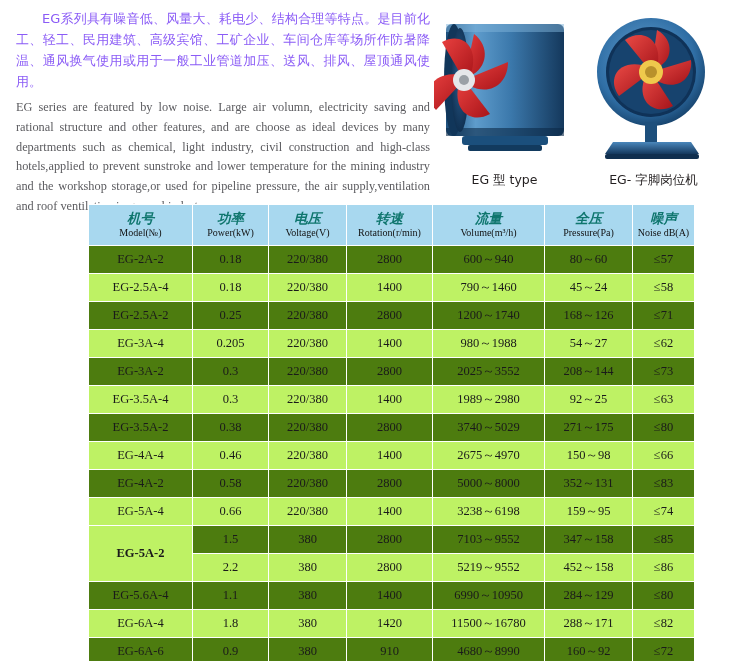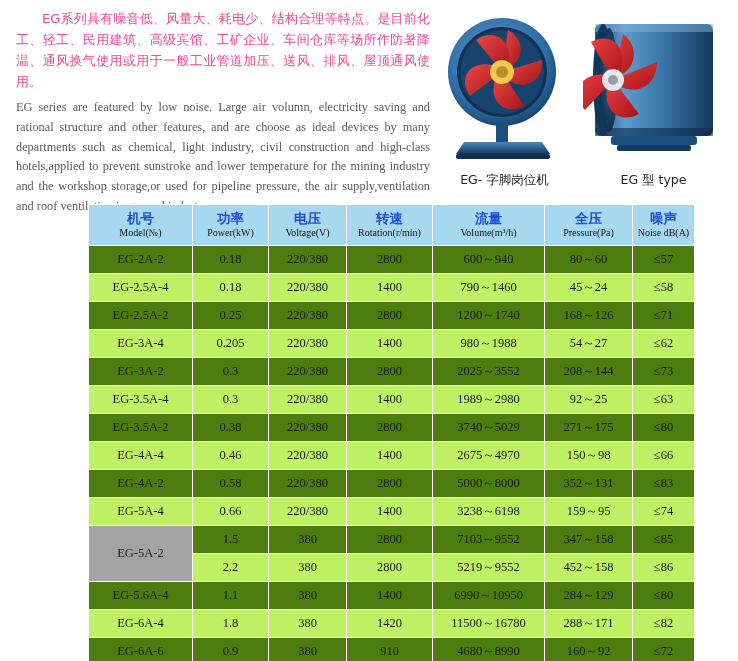--- a/index.html
+++ b/index.html
@@ -28,21 +28,21 @@
     box-sizing: border-box;
   }
   .text-col {
     width: 420px;
     padding-left: 6px;
     box-sizing: border-box;
   }
   .desc-cn {
     font-size: 13px;
     line-height: 1.62;
-    color: #ec4899;
+    color: #8b5cf6;
     text-indent: 26px;
     text-align: justify;
     margin: 0 0 6px 0;
     font-family: "DejaVu Sans", sans-serif;
   }
   .desc-en {
     font-size: 12.3px;
     line-height: 1.6;
     color: #5b5b5f;
     text-align: justify;
@@ -91,21 +91,22 @@
     background: #a8d8ef;
     padding: 5px 2px 6px 2px;
     font-weight: normal;
     line-height: 1.25;
   }
   .th-cn {
     display: block;
     font-size: 13.5px;
     font-weight: bold;
     font-family: "DejaVu Sans", sans-serif;
-    color: #1d4ed8;
+    color: #0f766e;
+    font-style: italic;
   }
   .th-en {
     display: block;
     font-size: 10px;
     font-family: "Liberation Serif", serif;
     color: #111;
   }
   table.spec tbody td {
     height: 25px;
     font-size: 12.5px;
@@ -132,59 +133,20 @@
 <div class="page">
 
   <div class="top">
 
     <div class="text-col">
       <p class="desc-cn">EG系列具有噪音低、风量大、耗电少、结构合理等特点。是目前化工、轻工、民用建筑、高级宾馆、工矿企业、车间仓库等场所作防暑降温、通风换气使用或用于一般工业管道加压、送风、排风、屋顶通风使用。</p>
       <p class="desc-en">EG series are featured by low noise. Large air volumn, electricity saving and rational structure and other features, and are choose as ideal devices by many departments such as chemical, light industry, civil construction and high-class hotels,applied to prevent sunstroke and lower temperature for the mining industry and the workshop storage,or used for pipeline pressure, the air supply,ventilation and roof ventilation in general industry.</p>
     </div>
 
     <div class="img-col">
-
-      <div class="fan-block">
-        <svg width="142" height="152" viewBox="0 0 142 152">
-          <defs>
-            <radialGradient id="ring" cx="0.45" cy="0.4" r="0.65">
-              <stop offset="0" stop-color="#6aa5d4"></stop>
-              <stop offset="0.7" stop-color="#2f6ea5"></stop>
-              <stop offset="1" stop-color="#123b62"></stop>
-            </radialGradient>
-            <linearGradient id="blade2" x1="0" y1="0" x2="1" y2="1">
-              <stop offset="0" stop-color="#ea4a45"></stop>
-              <stop offset="1" stop-color="#a5141a"></stop>
-            </linearGradient>
-            <linearGradient id="base" x1="0" y1="0" x2="0" y2="1">
-              <stop offset="0" stop-color="#4a87bb"></stop>
-              <stop offset="1" stop-color="#15395e"></stop>
-            </linearGradient>
-          </defs>
-
-          <circle cx="68" cy="62" r="54" fill="url(#ring)"></circle>
-          <circle cx="68" cy="62" r="45" fill="#0f3258"></circle>
-          <circle cx="68" cy="62" r="42" fill="#17436e"></circle>
-
-          <g transform="translate(68,62)">
-            <path d="M0,0 L6,-42 C24,-32 22,-10 5,-4 Z" fill="url(#blade2)"></path>
-            <path d="M0,0 L40,-12 C42,8 24,20 5,8 Z" fill="url(#blade2)"></path>
-            <path d="M0,0 L22,34 C4,44 -14,30 -7,8 Z" fill="url(#blade2)"></path>
-            <path d="M0,0 L-32,24 C-44,8 -34,-12 -9,-7 Z" fill="url(#blade2)"></path>
-            <path d="M0,0 L-26,-32 C-10,-44 10,-34 7,-10 Z" fill="url(#blade2)"></path>
-            <circle cx="0" cy="0" r="12" fill="#efc94c"></circle>
-            <circle cx="0" cy="0" r="6" fill="#b8912b"></circle>
-          </g>
-
-          <rect x="62" y="112" width="12" height="20" fill="#1d4f7c"></rect>
-          <path d="M30,132 L108,132 L116,144 L22,144 Z" fill="url(#base)"></path>
-          <rect x="22" y="144" width="94" height="5" rx="2" fill="#102f4f"></rect>
-        </svg>
-        <div class="fan-caption">EG- 字脚岗位机</div>
-      </div>
 
       <div class="fan-block">
         <svg width="142" height="152" viewBox="0 0 142 152">
           <defs>
             <linearGradient id="duct" x1="0" y1="0" x2="1" y2="0">
               <stop offset="0" stop-color="#1d4f7c"></stop>
               <stop offset="0.25" stop-color="#5e9ccc"></stop>
               <stop offset="0.55" stop-color="#3b78ab"></stop>
               <stop offset="1" stop-color="#14385c"></stop>
             </linearGradient>
@@ -214,20 +176,59 @@
             <circle cx="0" cy="0" r="11" fill="#e5e7ea"></circle>
             <circle cx="0" cy="0" r="5" fill="#9aa0a6"></circle>
           </g>
 
           <rect x="28" y="126" width="86" height="9" rx="3" fill="#1b4f7c"></rect>
           <rect x="34" y="135" width="74" height="6" rx="2" fill="#123a5e"></rect>
         </svg>
         <div class="fan-caption">EG 型 type</div>
       </div>
 
+      <div class="fan-block">
+        <svg width="142" height="152" viewBox="0 0 142 152">
+          <defs>
+            <radialGradient id="ring" cx="0.45" cy="0.4" r="0.65">
+              <stop offset="0" stop-color="#6aa5d4"></stop>
+              <stop offset="0.7" stop-color="#2f6ea5"></stop>
+              <stop offset="1" stop-color="#123b62"></stop>
+            </radialGradient>
+            <linearGradient id="blade2" x1="0" y1="0" x2="1" y2="1">
+              <stop offset="0" stop-color="#ea4a45"></stop>
+              <stop offset="1" stop-color="#a5141a"></stop>
+            </linearGradient>
+            <linearGradient id="base" x1="0" y1="0" x2="0" y2="1">
+              <stop offset="0" stop-color="#4a87bb"></stop>
+              <stop offset="1" stop-color="#15395e"></stop>
+            </linearGradient>
+          </defs>
+
+          <circle cx="68" cy="62" r="54" fill="url(#ring)"></circle>
+          <circle cx="68" cy="62" r="45" fill="#0f3258"></circle>
+          <circle cx="68" cy="62" r="42" fill="#17436e"></circle>
+
+          <g transform="translate(68,62)">
+            <path d="M0,0 L6,-42 C24,-32 22,-10 5,-4 Z" fill="url(#blade2)"></path>
+            <path d="M0,0 L40,-12 C42,8 24,20 5,8 Z" fill="url(#blade2)"></path>
+            <path d="M0,0 L22,34 C4,44 -14,30 -7,8 Z" fill="url(#blade2)"></path>
+            <path d="M0,0 L-32,24 C-44,8 -34,-12 -9,-7 Z" fill="url(#blade2)"></path>
+            <path d="M0,0 L-26,-32 C-10,-44 10,-34 7,-10 Z" fill="url(#blade2)"></path>
+            <circle cx="0" cy="0" r="12" fill="#efc94c"></circle>
+            <circle cx="0" cy="0" r="6" fill="#b8912b"></circle>
+          </g>
+
+          <rect x="62" y="112" width="12" height="20" fill="#1d4f7c"></rect>
+          <path d="M30,132 L108,132 L116,144 L22,144 Z" fill="url(#base)"></path>
+          <rect x="22" y="144" width="94" height="5" rx="2" fill="#102f4f"></rect>
+        </svg>
+        <div class="fan-caption">EG- 字脚岗位机</div>
+      </div>
+
     </div>
   </div>
 
   <div class="table-wrap">
     <table class="spec">
       <colgroup>
         <col class="c0">
           <col class="c1">
           <col class="c2">
           <col class="c3">
@@ -352,21 +353,21 @@
           <tr class="row-b">
             <td class="model">EG-5A-4</td>
             <td>0.66</td>
             <td>220/380</td>
             <td>1400</td>
             <td>3238～6198</td>
             <td>159～95</td>
             <td>≤74</td>
           </tr>
           <tr class="row-a">
-            <td class="model" rowspan="2" style="background: #a3a3a3;">EG-5A-2</td>
+            <td class="model" rowspan="2" style="background: #bef264; font-weight: bold;">EG-5A-2</td>
             <td>1.5</td>
             <td>380</td>
             <td>2800</td>
             <td>7103～9552</td>
             <td>347～158</td>
             <td>≤85</td>
           </tr>
           <tr class="row-b">
             <td>2.2</td>
             <td>380</td>

